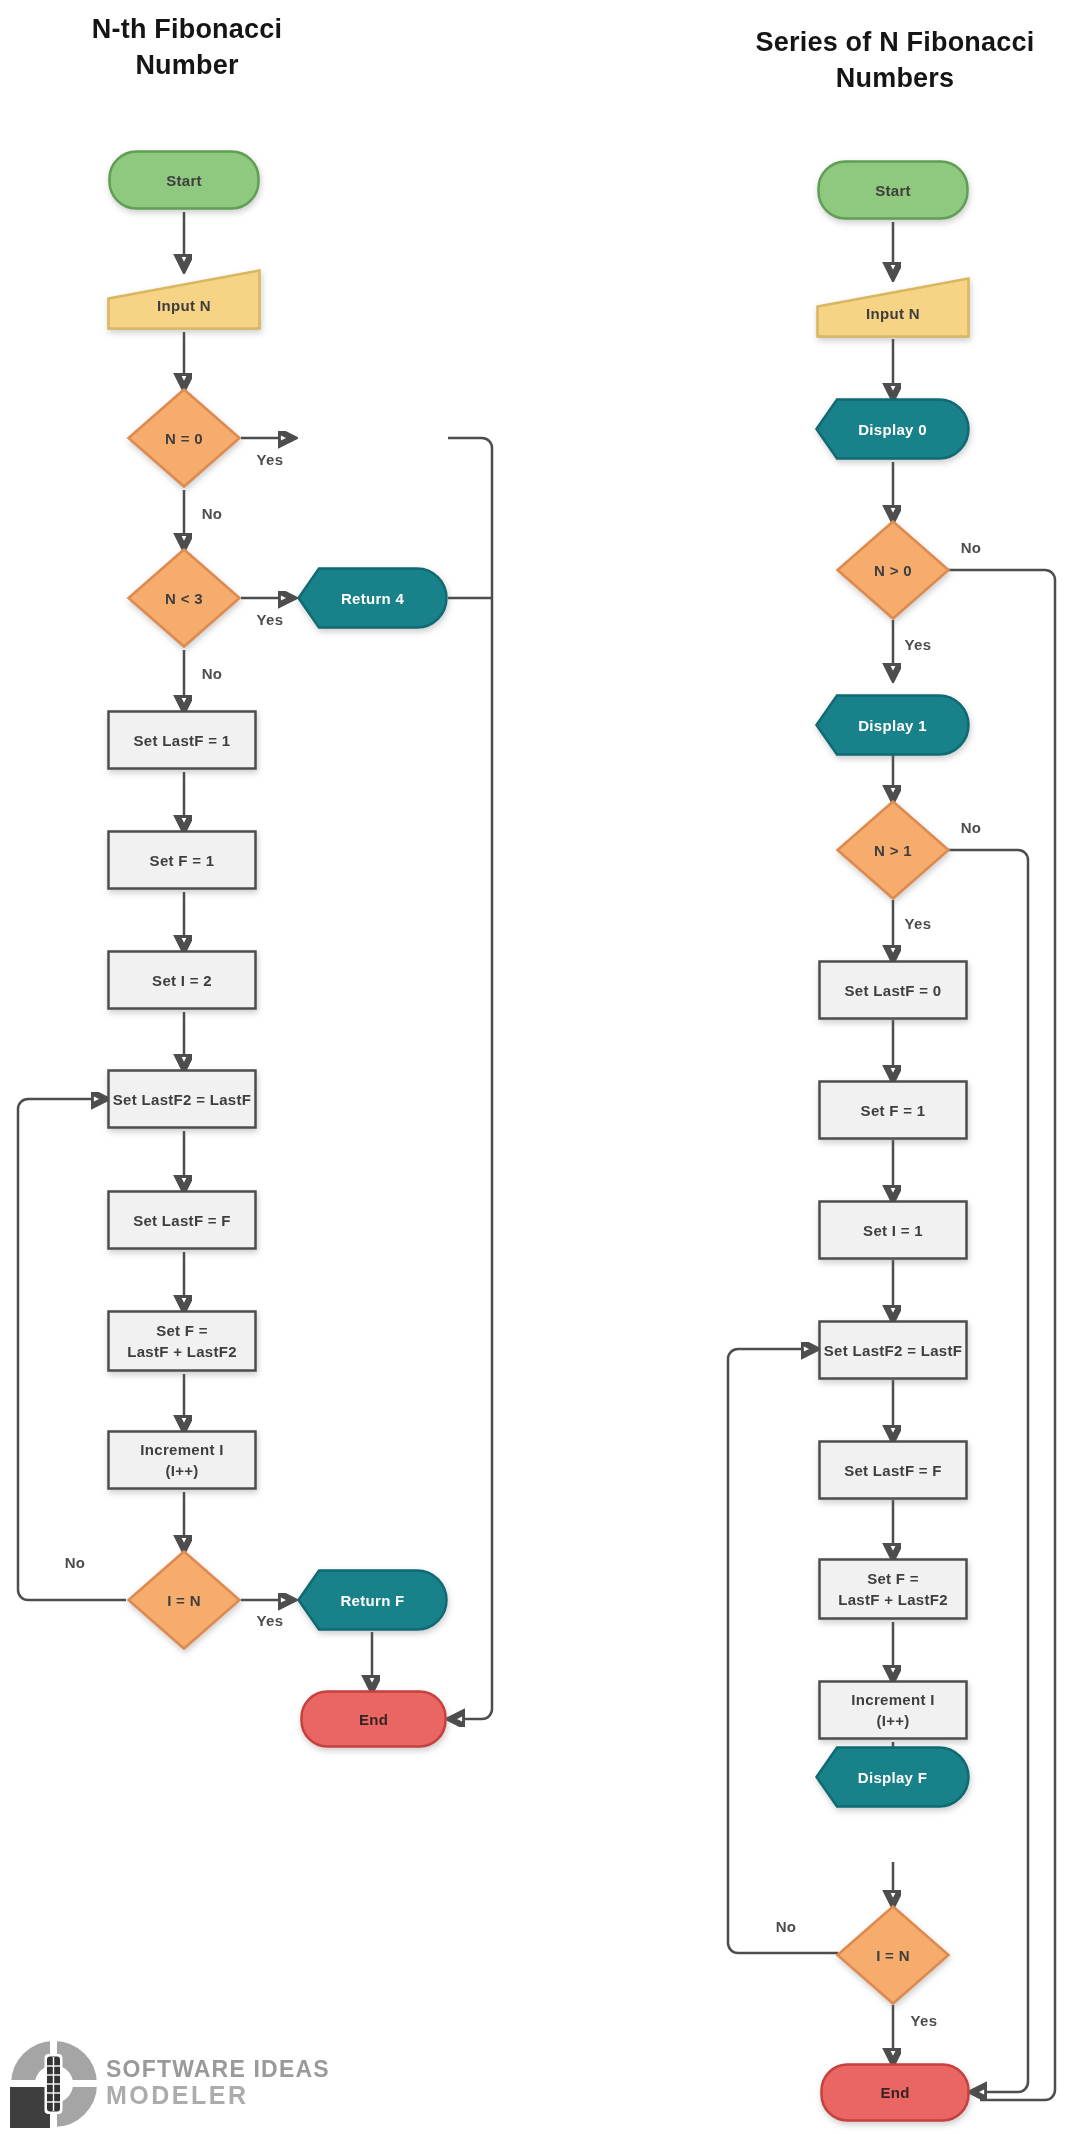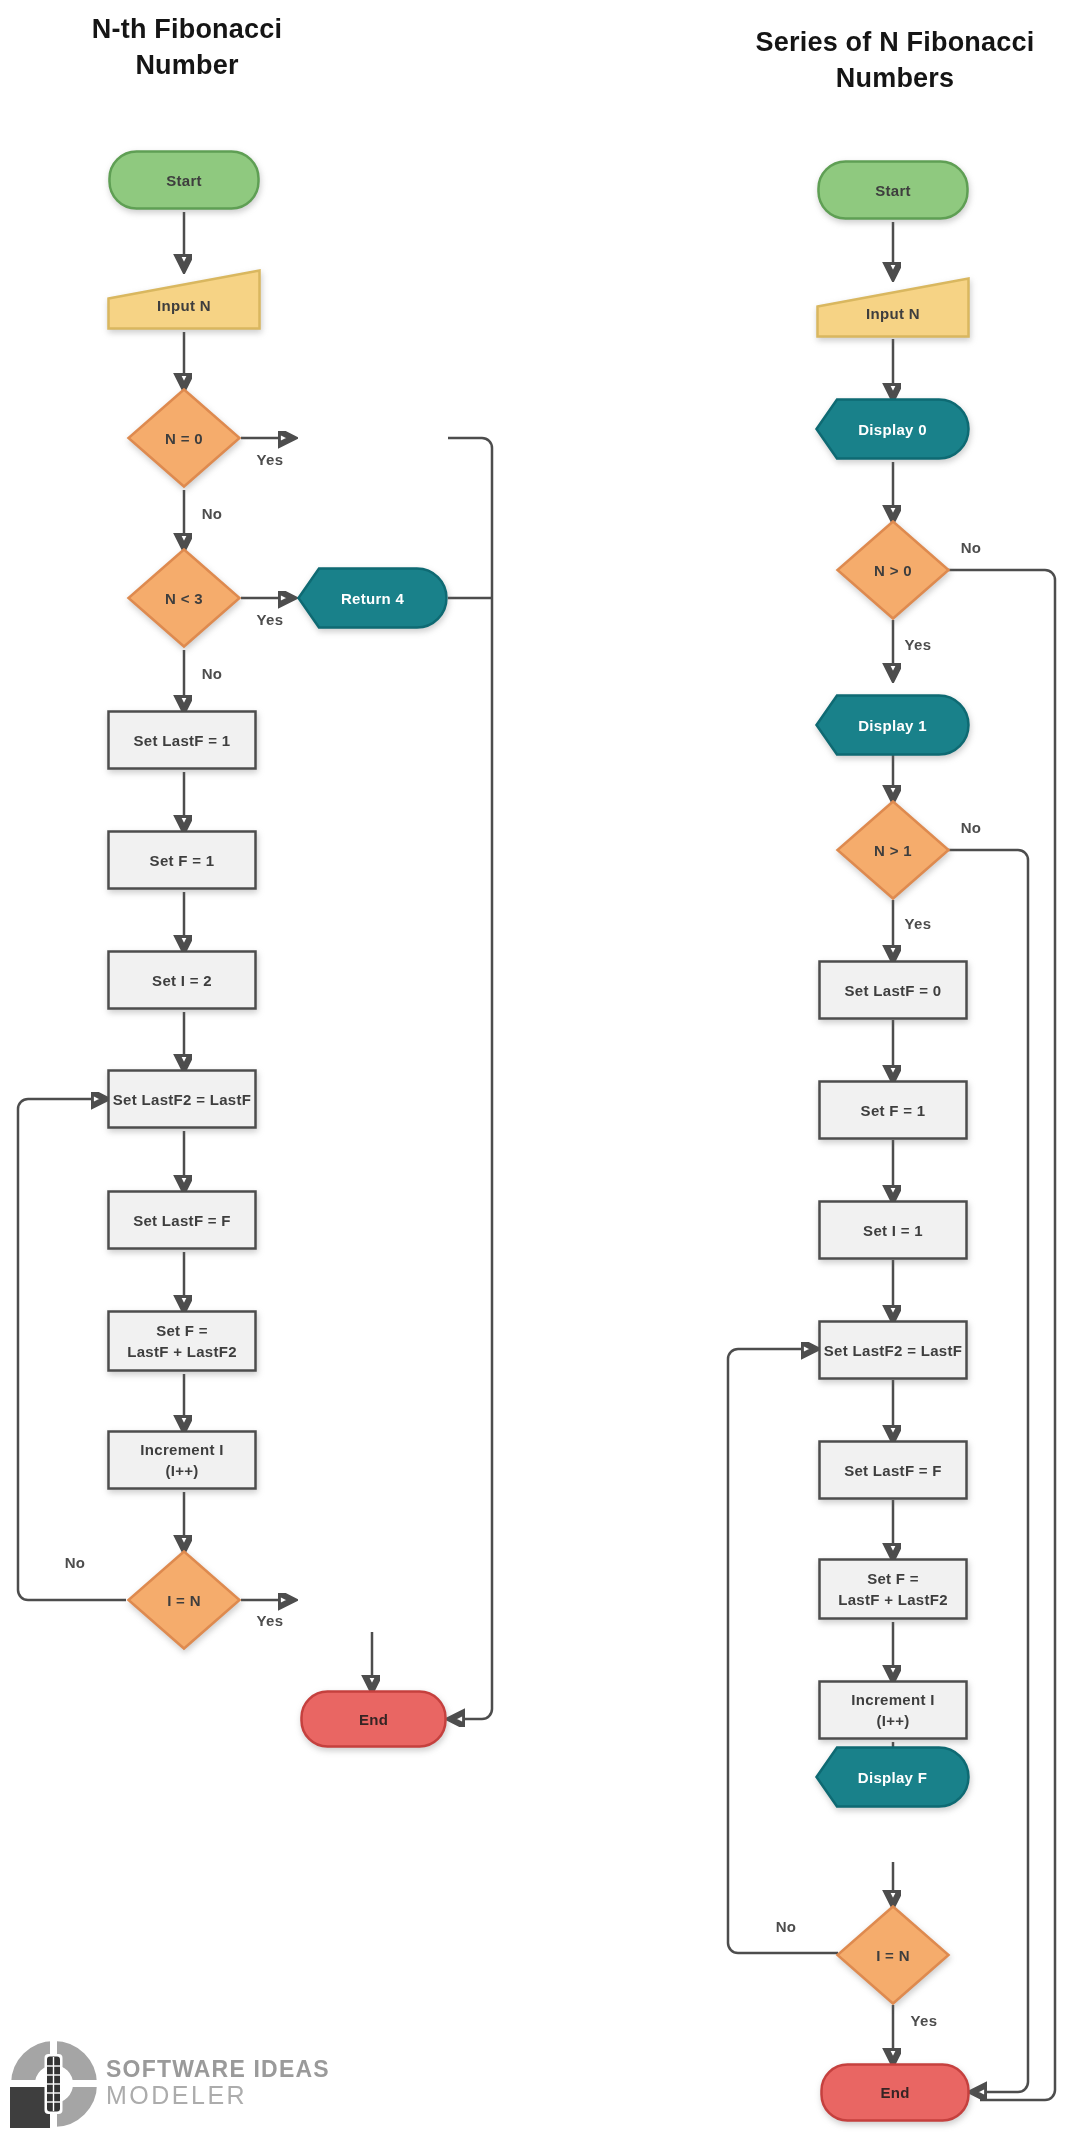--- a/index.html
+++ b/index.html
@@ -19,21 +19,21 @@
   .s-yellow{fill:#F6D385;stroke:#D9B75F;stroke-width:2.5;}
   .s-orange{fill:#F5AC6C;stroke:#DE8A4F;stroke-width:2.5;}
   .s-teal{fill:#19818A;stroke:#0E6A73;stroke-width:2.5;}
   .s-gray{fill:#F1F1F1;stroke:#4D4D4D;stroke-width:2.5;}
   .s-red{fill:#E96663;stroke:#C5403E;stroke-width:2.5;}
   .elabel{position:absolute;transform:translate(-50%,-50%);font-weight:bold;font-size:15px;color:#4D4D4D;
           letter-spacing:.3px;white-space:nowrap;}
   .logo{position:absolute;left:0;top:2030px;width:400px;height:104px;}
   .logo-icon{position:absolute;left:10px;top:10px;}
   .logo-line1{position:absolute;left:106px;top:26px;font-weight:bold;font-size:23px;color:#9A9A9A;letter-spacing:1.2px;}
-  .logo-line2{position:absolute;left:106px;top:51px;font-weight:400;font-size:25px;color:#ACACAC;letter-spacing:2.5px;}
+  .logo-line2{position:absolute;left:106px;top:51px;font-weight:700;font-size:25px;color:#ACACAC;letter-spacing:2.5px;}
 </style>
 </head>
 <body>
 
 <div class="canvas">
 
   <svg class="wires" width="1076" height="2134" viewBox="0 0 1076 2134">
     <defs>
       <marker id="arr" markerWidth="8" markerHeight="8" refX="0.5" refY="3" orient="auto" markerUnits="strokeWidth">
         <path d="M0,0 L6,3 L0,6 Z" fill="#4D4D4D" stroke="none"></path>
@@ -167,20 +167,26 @@
       <span>Increment I</span>
       <span>(I++)</span>
     </div>
   </div>
   <div class="node" style="left:127px;top:1550px;width:114px;height:100px;">
     <svg viewBox="0 0 114 100">
         <polygon class="s-orange" points="57,1.5 112.5,50 57,98.5 1.5,50"></polygon>
       </svg>
     <div class="nlabel">I = N</div>
   </div>
+  <div class="node teal" style="left:297px;top:1569px;width:151px;height:62px;">
+    <svg viewBox="0 0 151 62">
+        <path class="s-teal" d="M1.5,31 L22,1.5 H120 A29.5,29.5 0 0 1 120,60.5 H22 Z"></path>
+      </svg>
+    <div class="nlabel">Return F</div>
+  </div>
   <div class="node" style="left:300px;top:1690px;width:147px;height:58px;">
     <svg viewBox="0 0 147 58">
         <rect class="s-red" x="1.5" y="1.5" width="144" height="55" rx="26"></rect>
       </svg>
     <div class="nlabel" style="color:#362424;">End</div>
   </div>
 
   <div class="elabel" style="left:270px;top:459px;">Yes</div>
   <div class="elabel" style="left:212px;top:513px;">No</div>
   <div class="elabel" style="left:270px;top:619px;">Yes</div>

